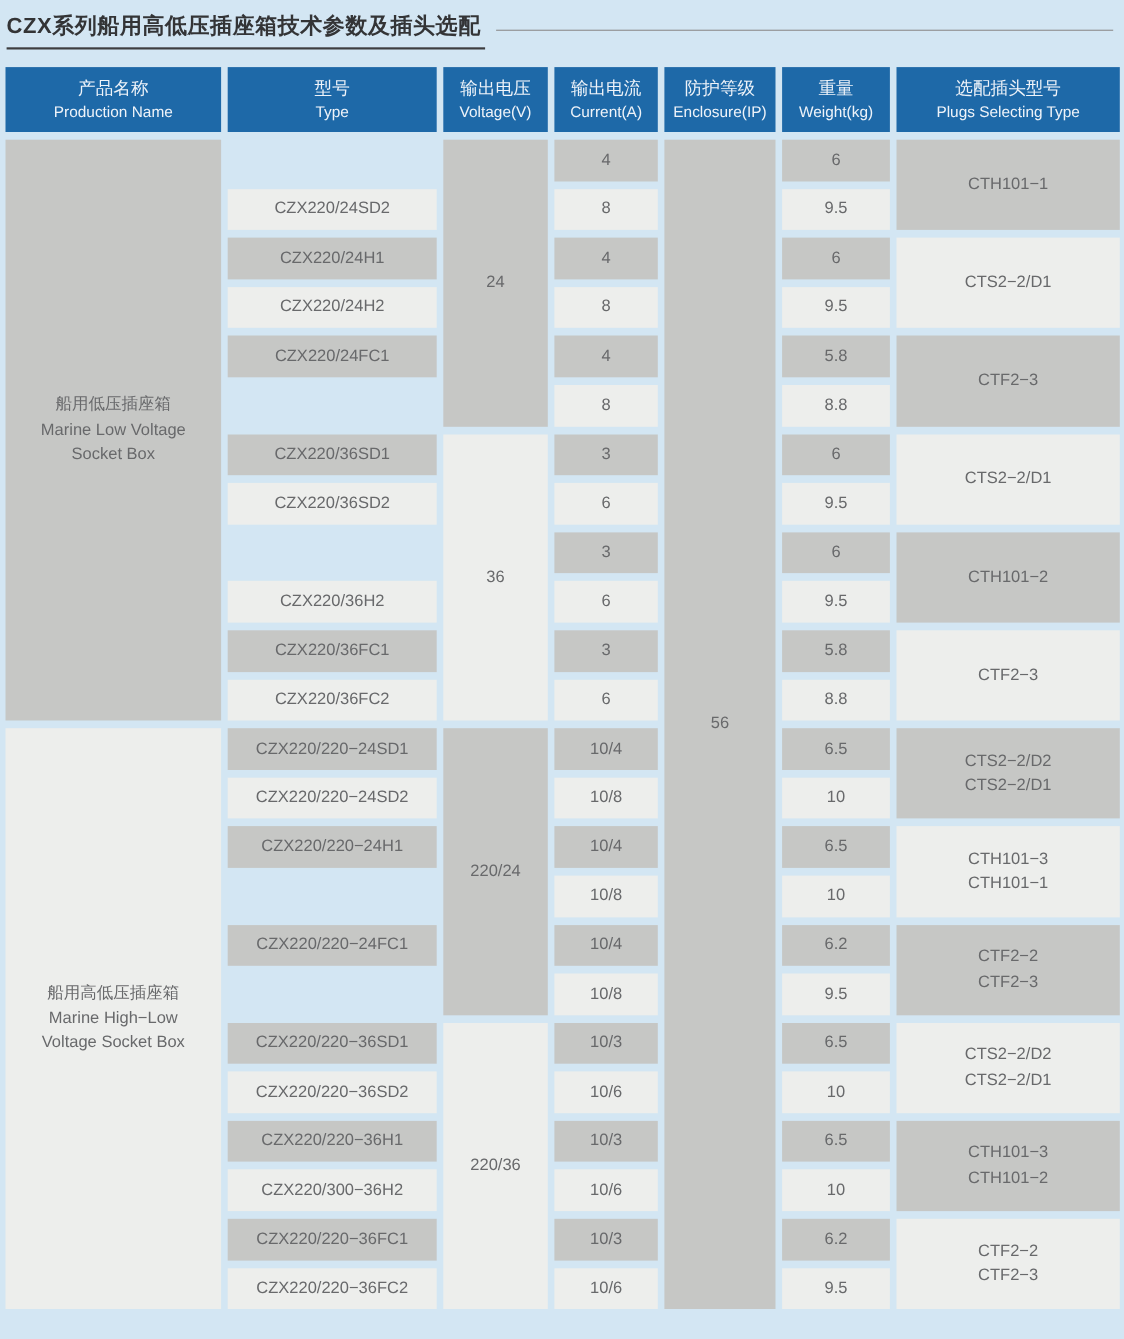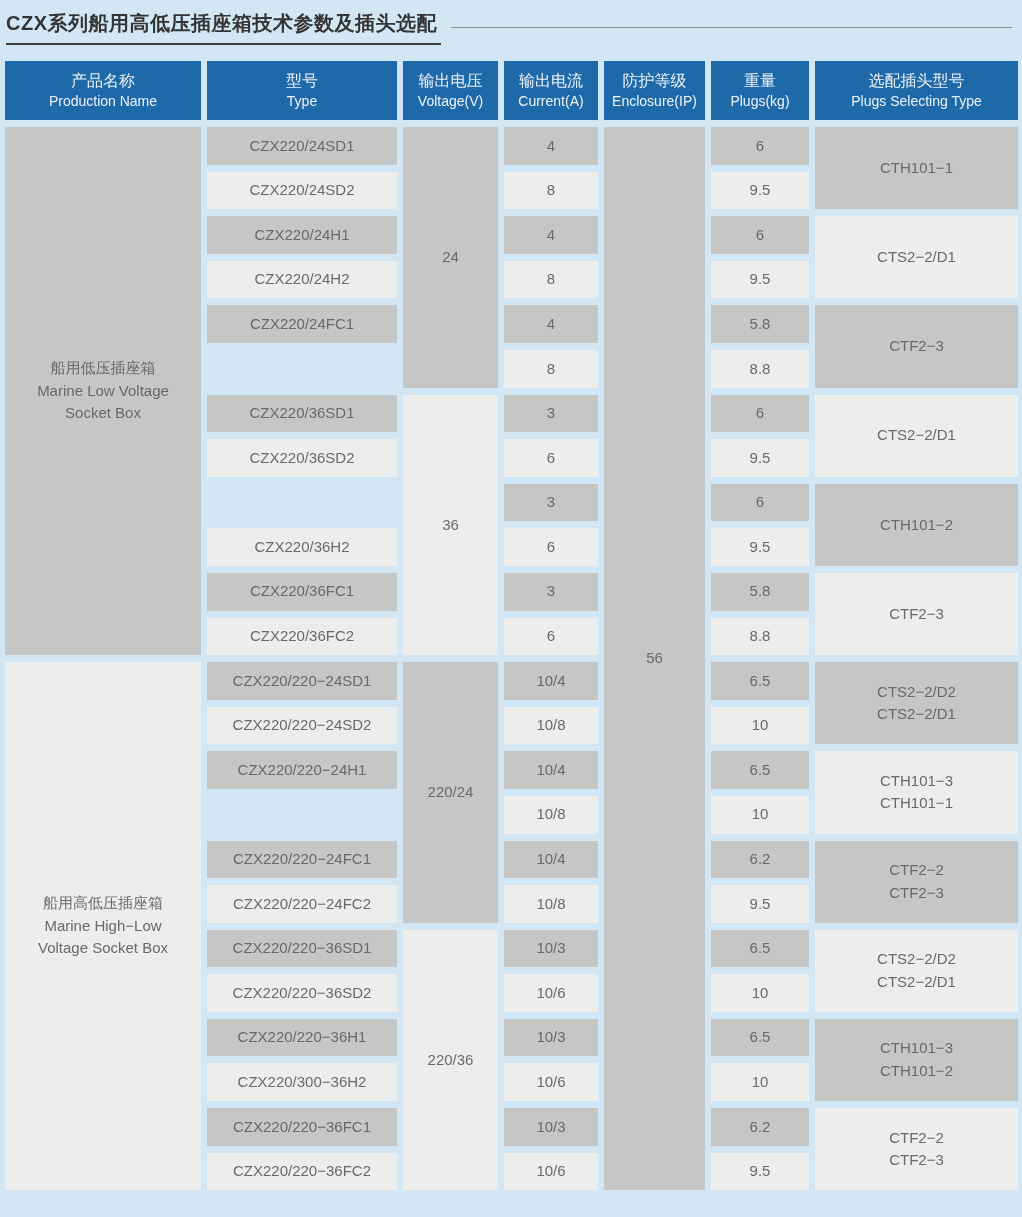--- a/index.html
+++ b/index.html
@@ -71,53 +71,51 @@
     <div class="hd" style="grid-area:1/4">
       <span class="zh">输出电流</span>
       <span class="en">Current(A)</span>
     </div>
     <div class="hd" style="grid-area:1/5">
       <span class="zh">防护等级</span>
       <span class="en">Enclosure(IP)</span>
     </div>
     <div class="hd" style="grid-area:1/6">
       <span class="zh">重量</span>
-      <span class="en">Plugs(kg)</span>
+      <span class="en">Weight(kg)</span>
     </div>
     <div class="hd" style="grid-area:1/7">
       <span class="zh">选配插头型号</span>
       <span class="en">Plugs Selecting Type</span>
     </div>
 
     <div class="c g" style="grid-area:2/1/span 12/auto">
       <span>船用低压插座箱</span>
       <span>Marine Low Voltage</span>
       <span>Socket Box</span>
     </div>
     <div class="c l" style="grid-area:14/1/span 12/auto">
       <span>船用高低压插座箱</span>
       <span>Marine High−Low</span>
       <span>Voltage Socket Box</span>
     </div>
 
-    <div class="c g" style="grid-area:2/2">CZX220/24SD1</div>
     <div class="c l" style="grid-area:3/2">CZX220/24SD2</div>
     <div class="c g" style="grid-area:4/2">CZX220/24H1</div>
     <div class="c l" style="grid-area:5/2">CZX220/24H2</div>
     <div class="c g" style="grid-area:6/2">CZX220/24FC1</div>
     <div class="c g" style="grid-area:8/2">CZX220/36SD1</div>
     <div class="c l" style="grid-area:9/2">CZX220/36SD2</div>
     <div class="c l" style="grid-area:11/2">CZX220/36H2</div>
     <div class="c g" style="grid-area:12/2">CZX220/36FC1</div>
     <div class="c l" style="grid-area:13/2">CZX220/36FC2</div>
     <div class="c g" style="grid-area:14/2">CZX220/220−24SD1</div>
     <div class="c l" style="grid-area:15/2">CZX220/220−24SD2</div>
     <div class="c g" style="grid-area:16/2">CZX220/220−24H1</div>
     <div class="c g" style="grid-area:18/2">CZX220/220−24FC1</div>
-    <div class="c l" style="grid-area:19/2">CZX220/220−24FC2</div>
     <div class="c g" style="grid-area:20/2">CZX220/220−36SD1</div>
     <div class="c l" style="grid-area:21/2">CZX220/220−36SD2</div>
     <div class="c g" style="grid-area:22/2">CZX220/220−36H1</div>
     <div class="c l" style="grid-area:23/2">CZX220/300−36H2</div>
     <div class="c g" style="grid-area:24/2">CZX220/220−36FC1</div>
     <div class="c l" style="grid-area:25/2">CZX220/220−36FC2</div>
 
     <div class="c g" style="grid-area:2/3/span 6/auto">24</div>
     <div class="c l" style="grid-area:8/3/span 6/auto">36</div>
     <div class="c g" style="grid-area:14/3/span 6/auto">220/24</div>

